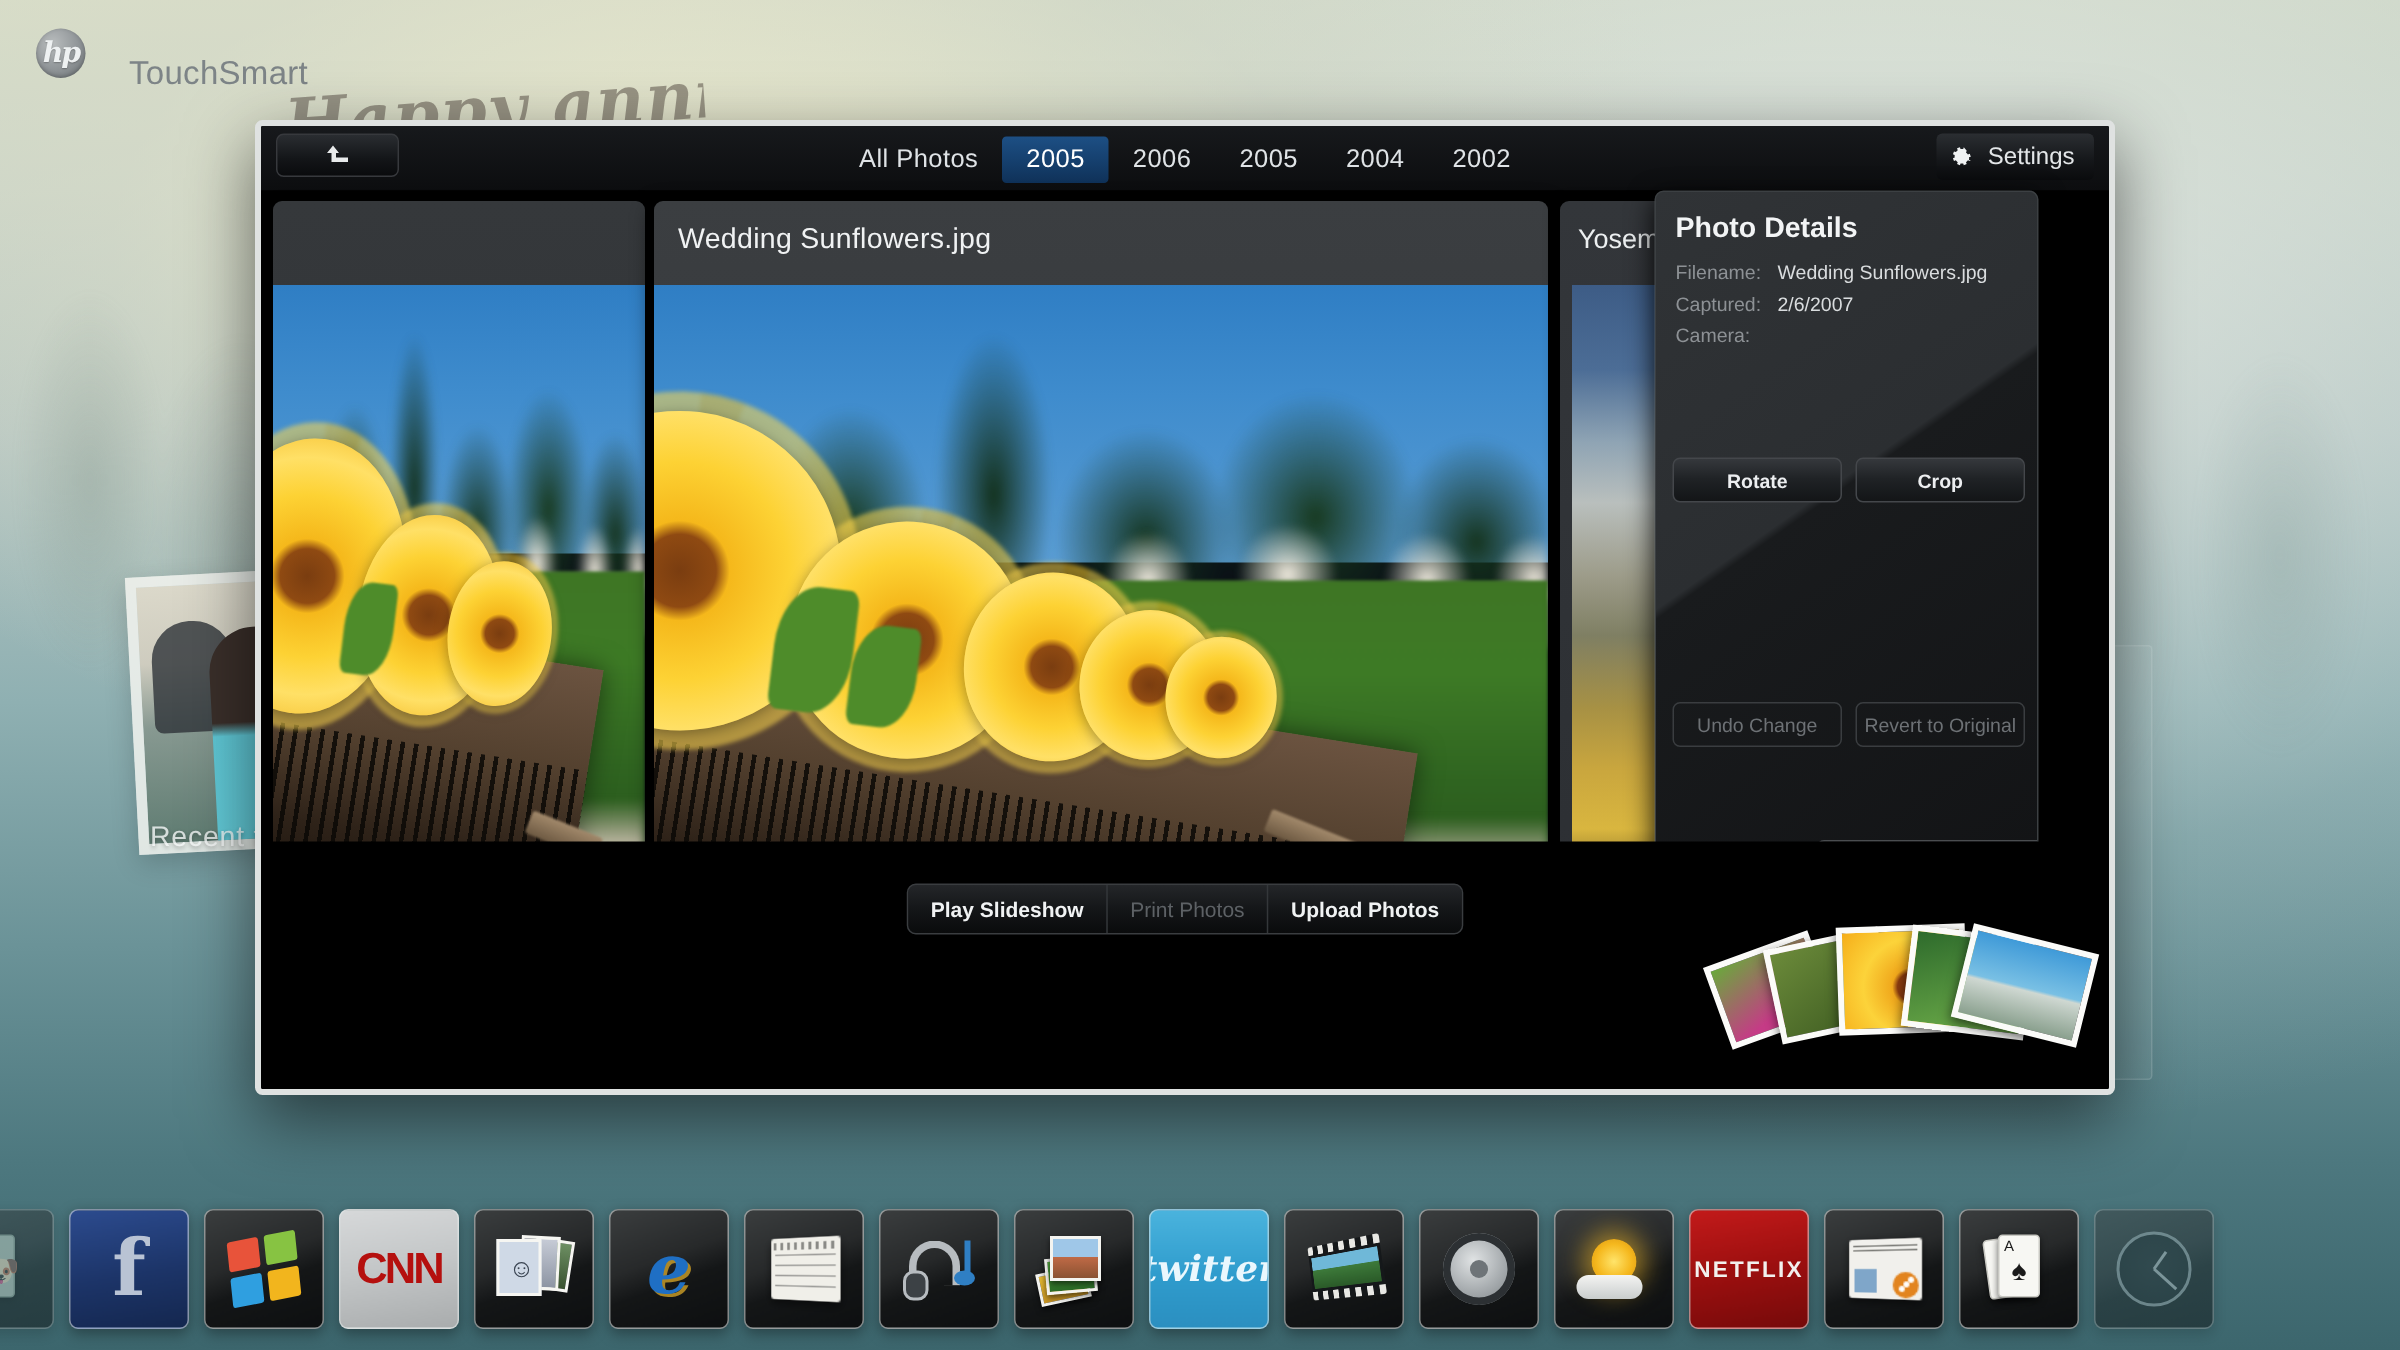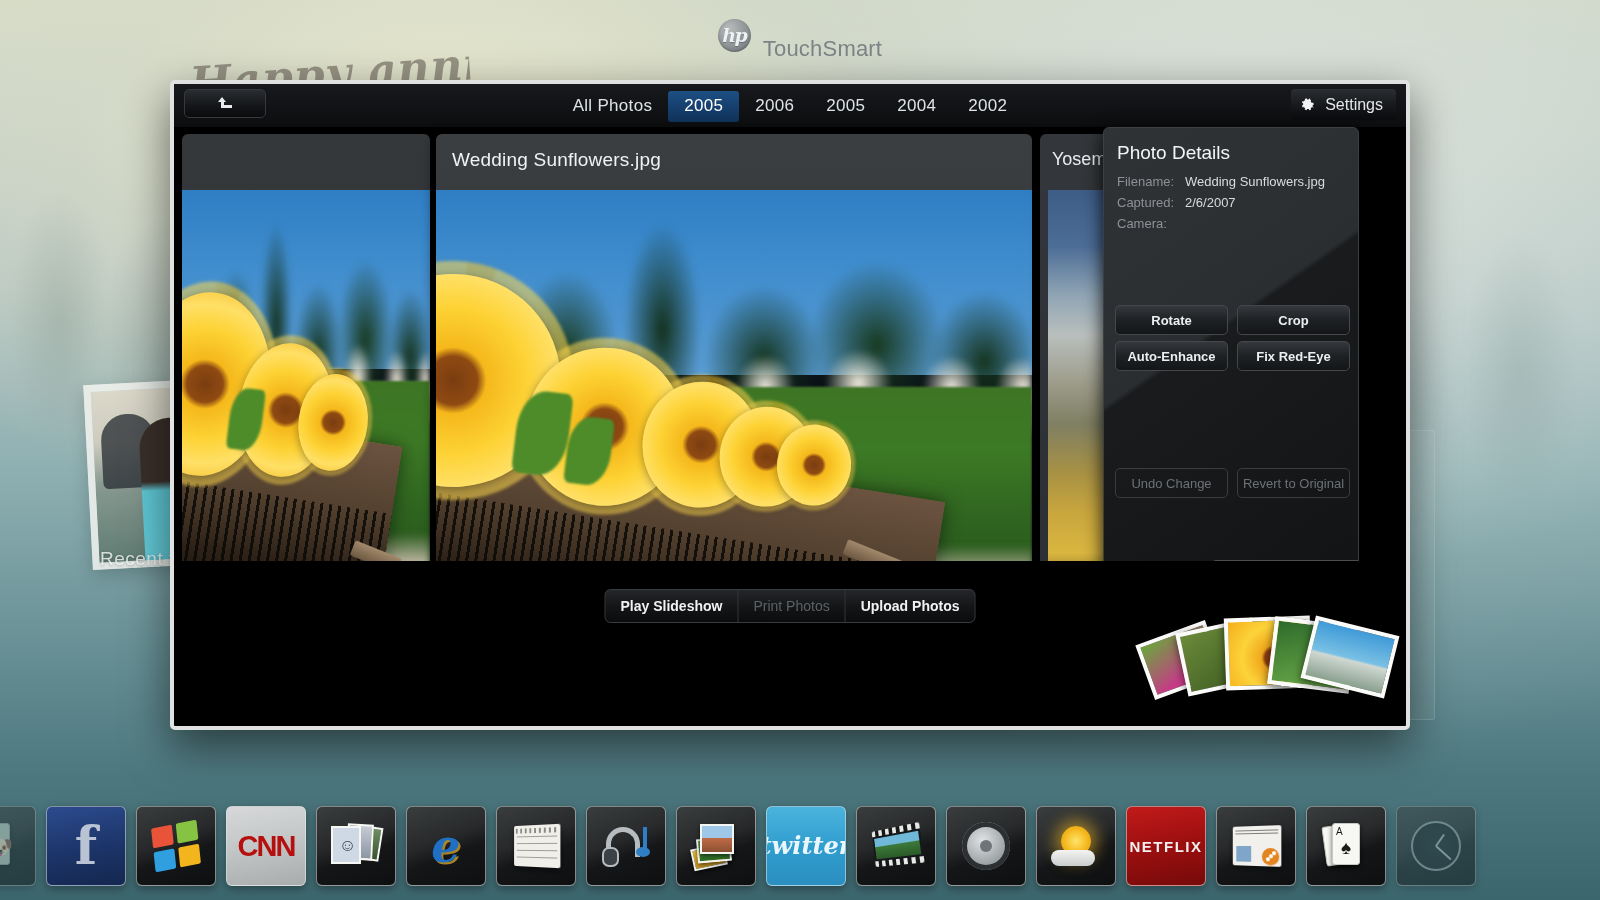--- a/index.html
+++ b/index.html
@@ -78,22 +78,23 @@
   #faint-panel {
     position:absolute; right:165px; top:430px; width:260px; height:290px;
     background:rgba(210,225,226,0.10);
     border:1px solid rgba(235,245,245,0.16);
     border-radius:3px;
   }
 
   
   #brand {
     position:absolute; left:0; right:0; top:8px;
-    display:flex; align-items:center; justify-content:center; gap:12px;
+    display:flex; align-items:center; gap:29px;
     z-index:3;
+    padding-left:24px;
   }
   #brand .hp-badge {
     width:33px; height:33px; border-radius:50%;
     background:radial-gradient(circle at 34% 30%, #b8bcbd 0%, #8f9497 55%, #6d7376 100%);
     display:flex; align-items:center; justify-content:center;
     box-shadow:inset 0 -1px 3px rgba(0,0,0,0.25);
   }
   #brand .hp-badge span {
     color:#eef1f2; font-family:"DejaVu Serif", serif;
     font-style:italic; font-weight:700; font-size:19px;
@@ -290,21 +291,21 @@
 
   
   #details-panel {
     position:absolute; left:929px; top:-1px; width:256px; height:487px;
     background:linear-gradient(145deg,#303336 0%, #2b2e31 42%, #191b1d 43%, #121315 100%);
     border-radius:6px 6px 8px 8px;
     border:1px solid #3c4043;
     box-shadow:0 5px 18px rgba(0,0,0,0.9);
     overflow:hidden;
   }
-  #details-title { position:absolute; left:13px; top:14px; color:#f2f4f5; font-size:19px; font-weight:400; }
+  #details-title { position:absolute; left:13px; top:14px; color:#f2f4f5; font-size:19px; font-weight:700; }
   #meta { position:absolute; left:13px; top:46px; right:10px; }
   .meta-row { display:flex; gap:8px; margin-bottom:6px; font-size:13px; }
   .meta-k { color:#8d9195; min-width:60px; }
   .meta-v { color:#d9dcde; }
 
   .btn-grid { position:absolute; left:11px; right:8px; display:flex; gap:9px; }
   .e-btn {
     flex:1 1 0; height:30px; border-radius:5px;
     background:linear-gradient(180deg,#35383c 0%, #1f2225 48%, #131517 100%);
     border:1px solid #44474b;
@@ -577,24 +578,20 @@
         <div class="meta-row">
           <span class="meta-k">Camera:</span>
           <span class="meta-v"></span>
         </div>
       </div>
 
       <div class="btn-grid" id="row-rotate">
         <div class="e-btn">Rotate</div>
         <div class="e-btn">Crop</div>
       </div>
-      <div class="btn-grid" id="row-enhance">
-        <div class="e-btn">Auto-Enhance</div>
-        <div class="e-btn">Fix Red-Eye</div>
-      </div>
       <div class="btn-grid" id="row-undo">
         <div class="e-btn ghost">Undo Change</div>
         <div class="e-btn ghost">Revert to Original</div>
       </div>
 
       <div id="return-btn">Return</div>
     </div>
 
     <div id="bottom-bar">
       <div id="action-group">

